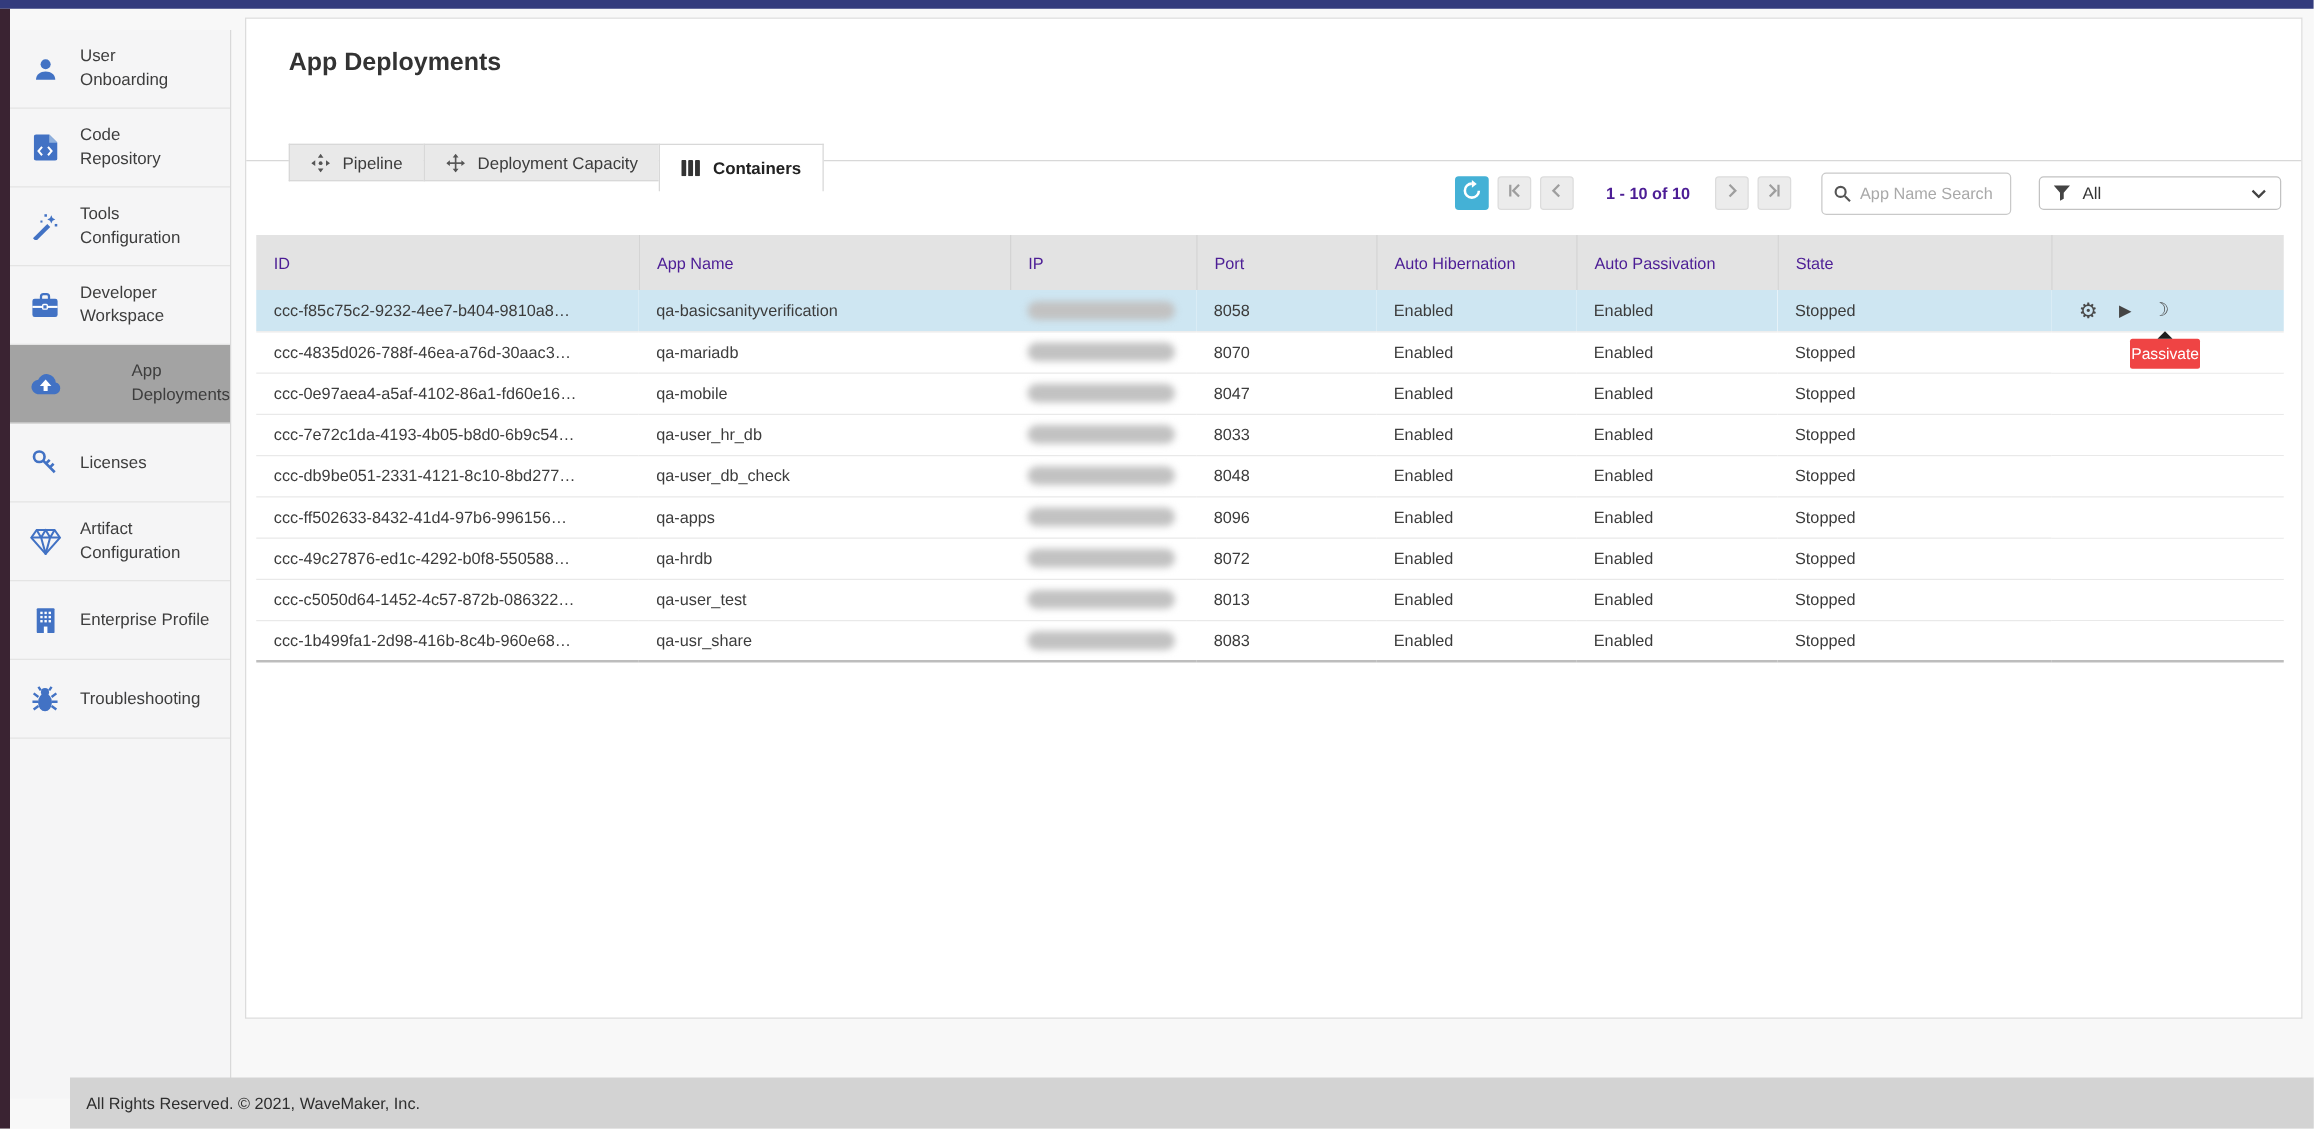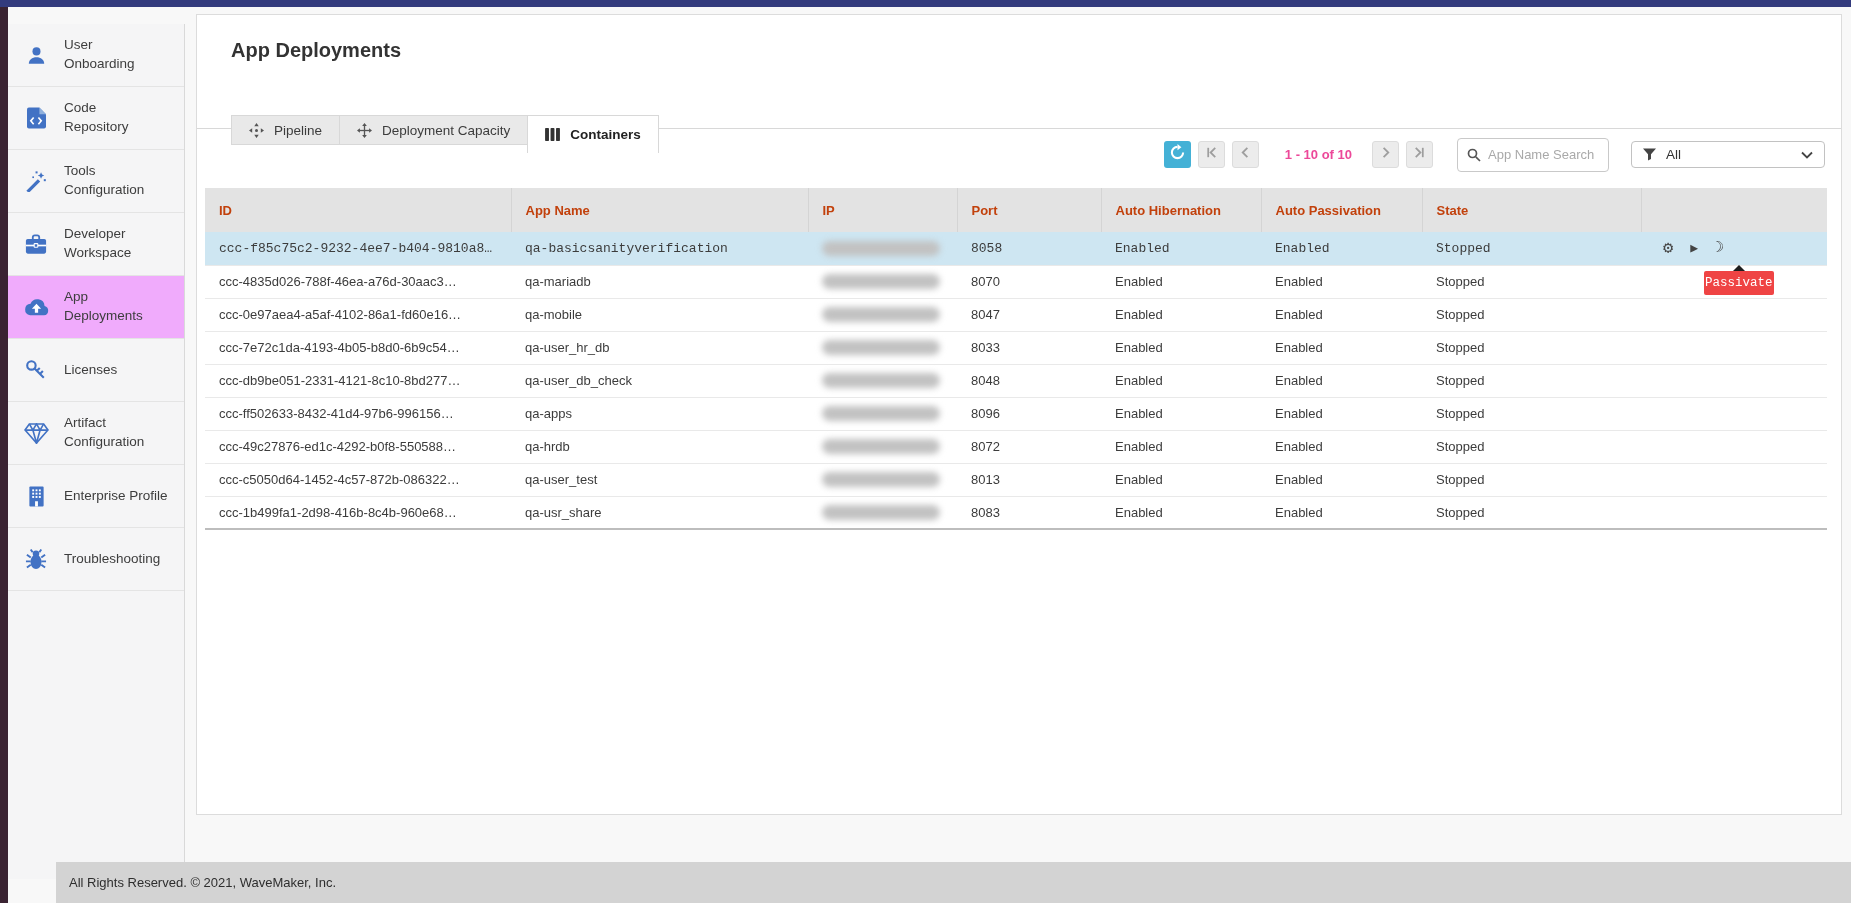--- a/index.html
+++ b/index.html
@@ -12,21 +12,21 @@
   }
   
   .topbar { position:absolute; left:0; top:0; width:1851px; height:7px; background:#333b7d; }
   .leftstrip { position:absolute; left:0; top:7px; width:8px; height:896px; background:#3a2332; }
 
   
   .sidebar { position:absolute; left:8px; top:24px; width:177px; height:855px;
     background:#f5f5f6; border-right:1px solid #d9d9d9; }
   .side-item { display:flex; align-items:center; gap:15px; padding-left:15px;
     min-height:63px; border-bottom:1px solid #e4e4e4; cursor:pointer; background:transparent; }
-  .side-item.active { background:#f0abfc; }
+  .side-item.active { background:#a3a3a3;justify-content:space-between; }
   .side-icon { width:26px; min-width:26px; display:flex; justify-content:center; align-items:center; }
   .side-label { font-size:13.5px; color:#3d3d3d; line-height:1.4; white-space:pre-line; }
 
   
   .panel { position:absolute; left:196px; top:14px; width:1646px; height:801px;
     background:#fff; border:1px solid #dcdcdc; }
   .page-title { position:absolute; left:34px; top:24px; font-size:20px; font-weight:bold; color:#333; }
 
   .tabbar { position:absolute; left:0; right:0; top:84px; height:38px; }
   .tabline { position:absolute; left:0; right:0; top:29px; height:0; border-bottom:1px solid #d8d8d8; }
@@ -36,41 +36,41 @@
     font-size:13.5px; color:#3c3c3c; cursor:pointer; position:relative; z-index:1; }
   .tab:last-child { border-right-width:1px; }
   .tab.active { background:#fff; height:38px; font-weight:bold; color:#222; z-index:2; border-bottom:none; }
 
   
   .toolbar { position:absolute; top:126px; right:16px; height:27px; display:flex; align-items:center; }
   .icon-btn { width:27px; height:27px; border-radius:3px; display:flex; align-items:center;
     justify-content:center; cursor:pointer; margin-left:7px; }
   .refresh-btn { background:#44b1d6; margin-left:0; }
   .pager-btn { background:#ececec; border:1px solid #dcdcdc; }
-  .count { font-size:13px; font-weight:bold; color:#ec4899; margin:0 10px 0 26px; white-space:nowrap; }
+  .count { font-size:13px; font-weight:bold; color:#4c1d95; margin:0 10px 0 26px; white-space:nowrap; }
   .count + .icon-btn { margin-left:10px; }
   .searchbox { display:flex; align-items:center; gap:7px; width:152px; height:27px;
     border:1px solid #c9c9c9; border-radius:4px; background:#fff; padding:16px 9px; margin-left:24px; }
   .searchbox input { border:none; outline:none; width:100%; font-size:13px; color:#333; background:transparent;
     font-family:"Liberation Sans", sans-serif; }
   .searchbox input::placeholder { color:#a9a9a9; }
   .filterbox { display:flex; align-items:center; gap:10px; width:194px; height:27px;
     border:1px solid #c2c2c2; border-radius:4px; background:#fff; padding:0 11px; margin-left:22px;
     font-size:13.5px; color:#333; cursor:pointer; }
   .filterbox .chev { margin-left:auto; display:flex; }
 
   
   .table-wrap { position:absolute; left:8px; top:173px; width:1622px; }
   table { border-collapse:collapse; table-layout:fixed; width:1622px; border-bottom:2px solid #bdbdbd; }
   thead th { background:#e3e3e3; height:44px; text-align:left; padding:0 14px;
-    font-size:13px; font-weight:bold; color:#c2410c; border-right:1px solid #d4d4d4; }
+    font-size:13px; font-weight:normal; color:#4c1d95; border-right:1px solid #d4d4d4; }
   thead th:last-child { border-right:none; }
   tbody td { height:33px; padding:0 14px; font-size:13px; color:#3c3c3c;
     border-bottom:1px solid #e9e9e9; white-space:nowrap; overflow:hidden; background:#fff; }
-  tr.selected td { background:#cee6f2;font-family:Liberation Mono, monospace; }
+  tr.selected td { background:#cee6f2; }
   .ip-blur { width:118px; height:15px; border-radius:8px; background:#c2c2c2; filter:blur(3px); }
   td.actions-cell { position:relative; overflow:visible; }
   .actions { display:flex; align-items:center; gap:17px; padding-left:8px; }
   .act { cursor:pointer; color:#4a4a4a; line-height:1; }
   .act-gear { font-size:17px; }
   .act-play { font-size:13px; color:#444; }
   .act-moon { font-size:15px; display:inline-block; transform:scaleX(-1); }
   .tooltip { position:absolute; left:63px; top:39px; background:#ef4444; color:#fff;
     font-size:12.5px; padding:5px 1px; border-radius:2px; white-space:nowrap; z-index:6; }
   .tooltip::before { content:""; position:absolute; top:-6px; left:50%; margin-left:-6px;

